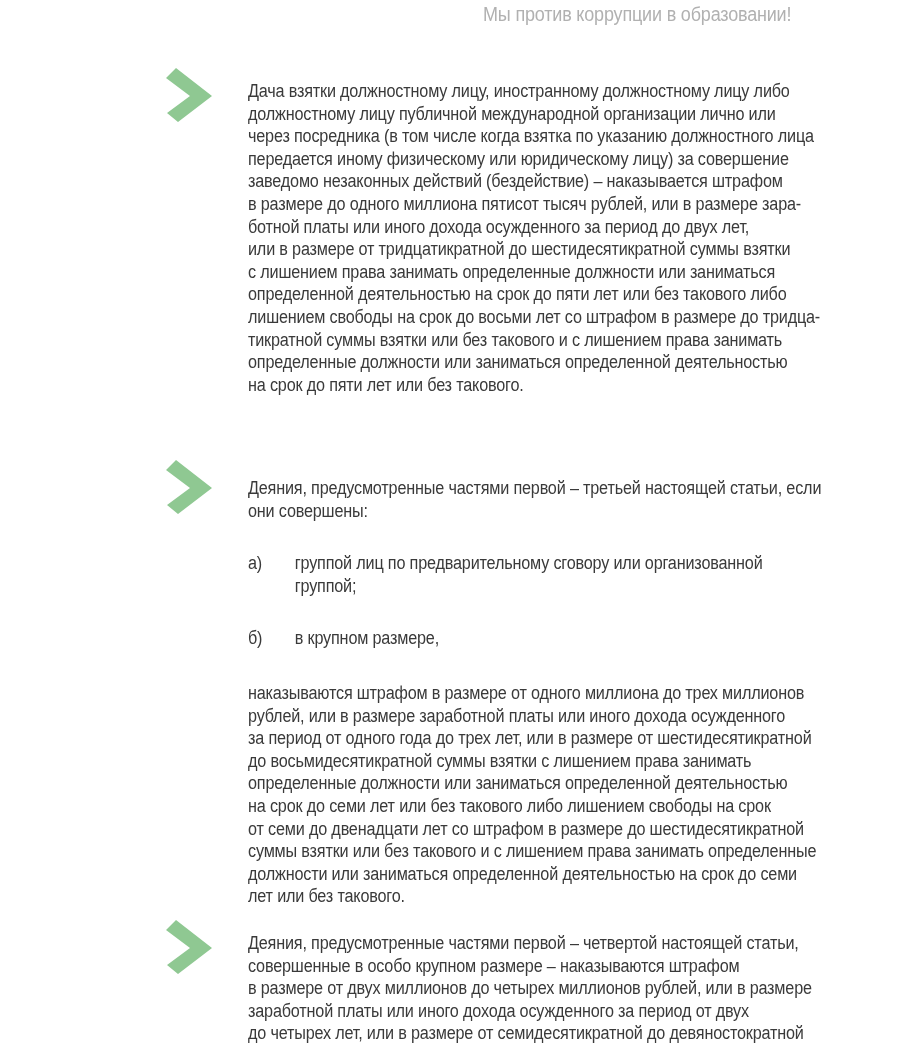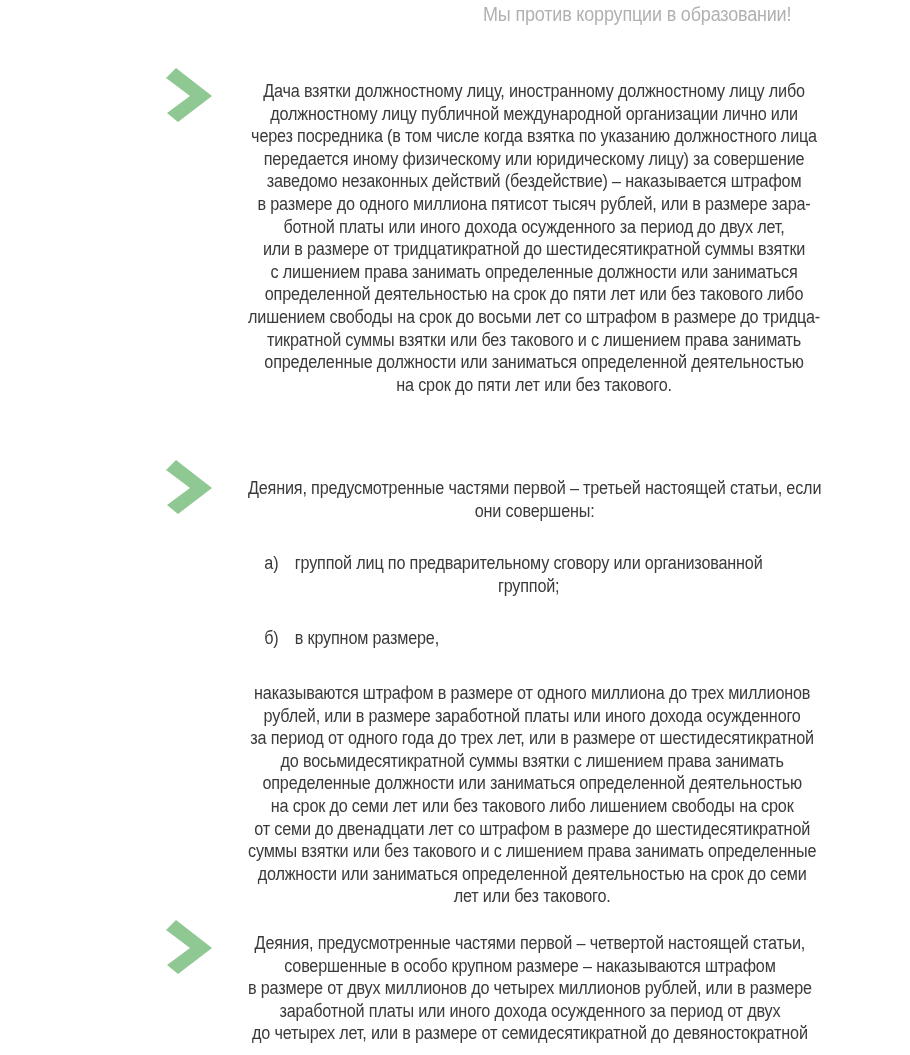--- a/index.html
+++ b/index.html
@@ -14,21 +14,20 @@
     height: 1055px;
     font-family: "Liberation Sans", sans-serif;
     overflow: hidden;
   }
   .page {
     position: relative;
     width: 910px;
     height: 1055px;
     background: #ffffff;
     overflow: hidden;
-    text-align: center;
   }
   .page-title {
     position: absolute;
     left: 483px;
     top: 2px;
     font-size: 20px;
     line-height: 24px;
     font-weight: 400;
     letter-spacing: -0.2px;
     color: var(--muted);

